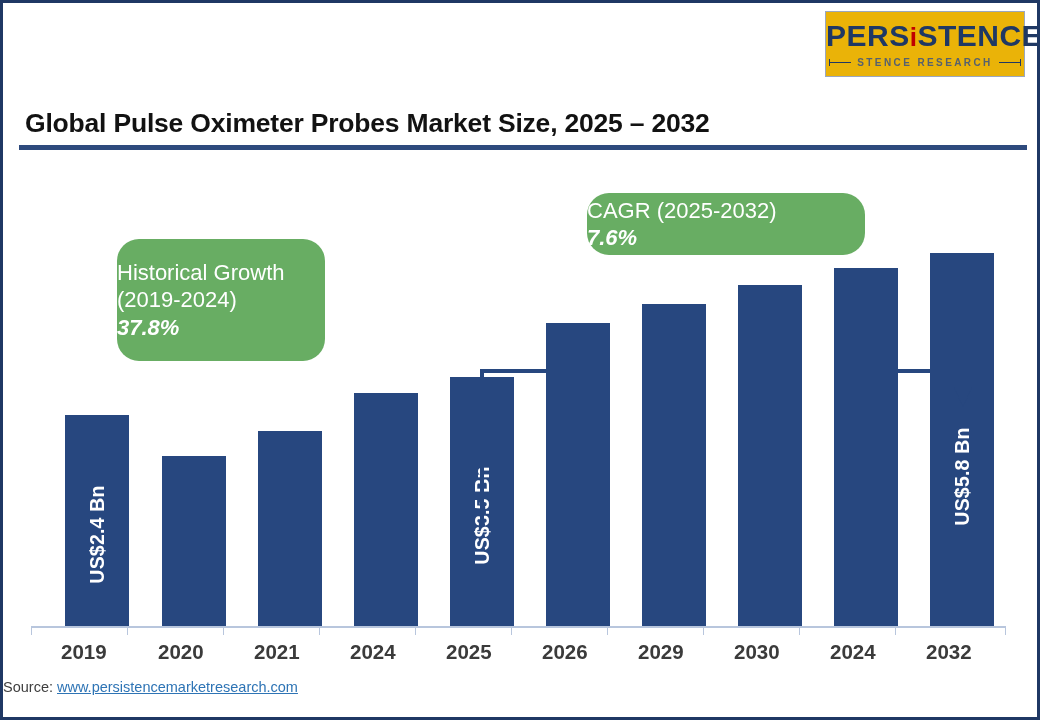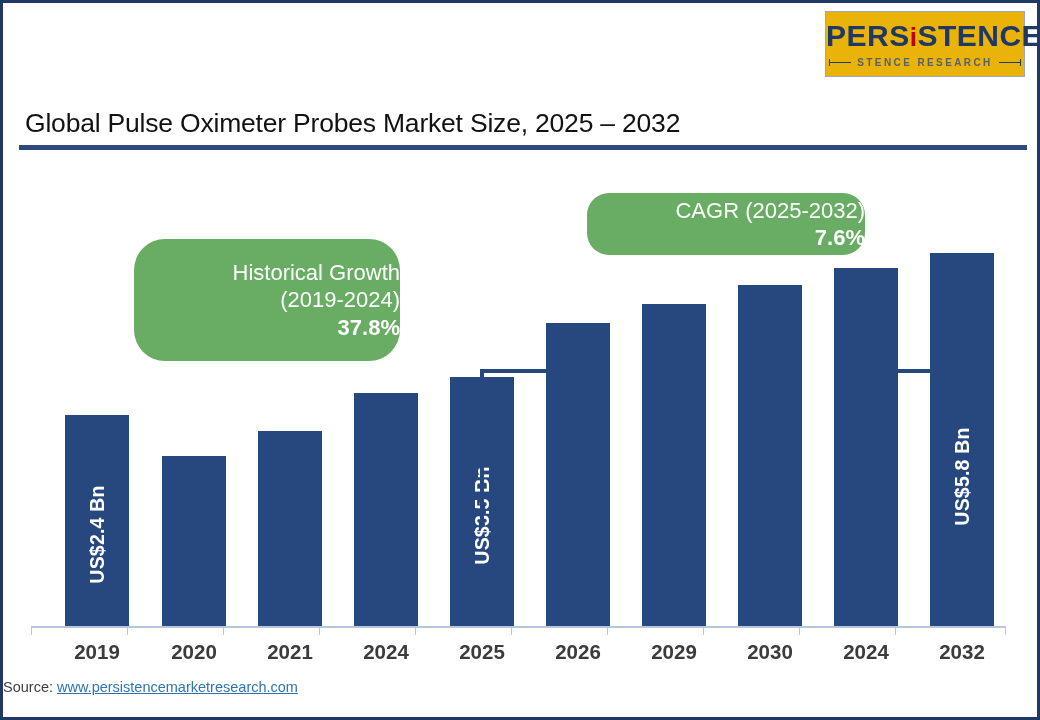--- a/index.html
+++ b/index.html
@@ -79,21 +79,21 @@
     font-weight: bold;
     white-space: nowrap;
   }
 
   
   #title {
     position: absolute;
     left: 22px;
     top: 105px;
     font-size: 26.5px;
-    font-weight: normal;
+    font-weight: bold;
     color: #121212;
     white-space: nowrap;
     letter-spacing: -0.2px;
   }
   #title-rule {
     position: absolute;
     left: 16px;
     top: 142px;
     width: 1008px;
     height: 5px;
@@ -135,57 +135,57 @@
     transform-origin: center center;
     color: #ffffff;
     font-size: 19.5px;
     font-weight: bold;
     white-space: nowrap;
     letter-spacing: 0.2px;
   }
   .cat-label {
     position: absolute;
     top: 487px;
-    text-align: center;
+    text-align: left;
     font-size: 20.5px;
     font-weight: bold;
     color: #3b3b3b;
   }
 
   
   .callout {
     position: absolute;
     background: #68ad63;
     border-radius: 22px;
     color: #ffffff;
     display: flex;
     flex-direction: column;
-    align-items: flex-end;
+    align-items: flex-start;
     justify-content: center;
     text-align: center;
     line-height: 1.24;
   }
   #callout-historical {
-    left: 131px;
+    left: 114px;
     top: 236px;
-    width: 266px;
+    width: 208px;
     height: 122px;
     font-size: 22px;
-    border-radius: 31px;
   }
   #callout-cagr {
     left: 584px;
     top: 190px;
     width: 278px;
     height: 62px;
     font-size: 22px;
   }
   .callout .big {
     font-weight: bold;
     font-size: 22px;
+    font-style: italic;
   }
 
   
   #connector {
     position: absolute;
     left: 0;
     top: 150px;
     width: 1034px;
     height: 500px;
     pointer-events: none;

